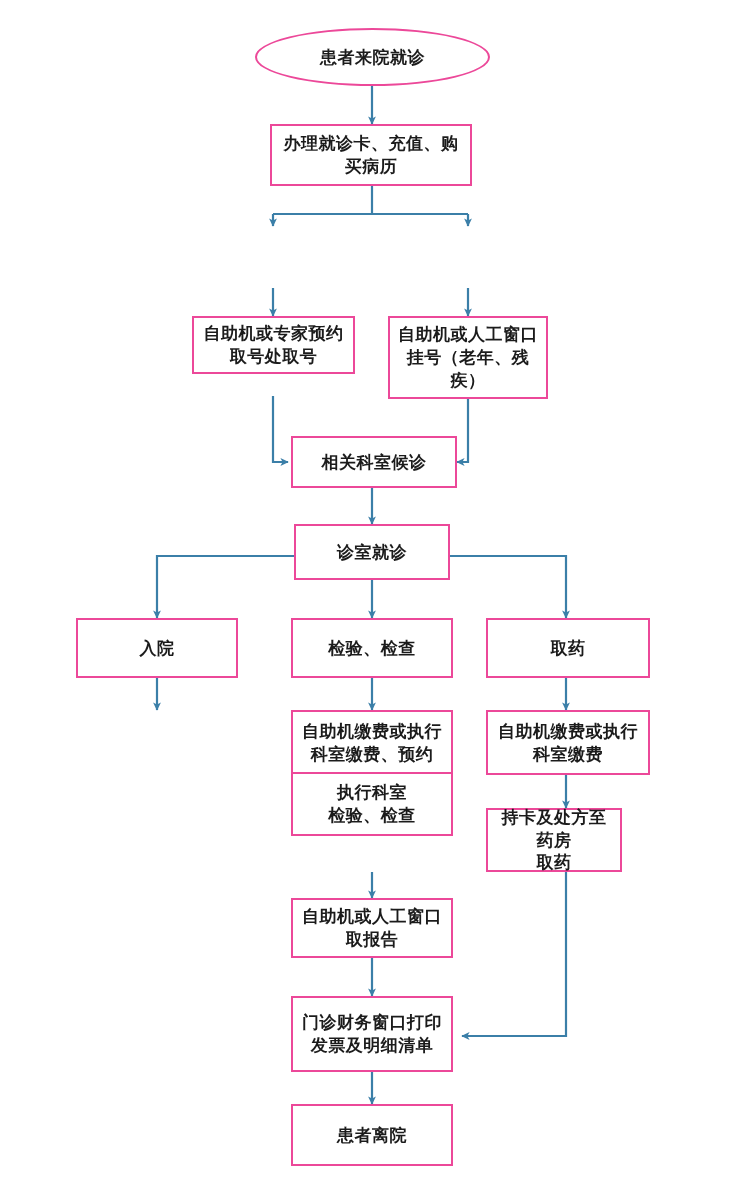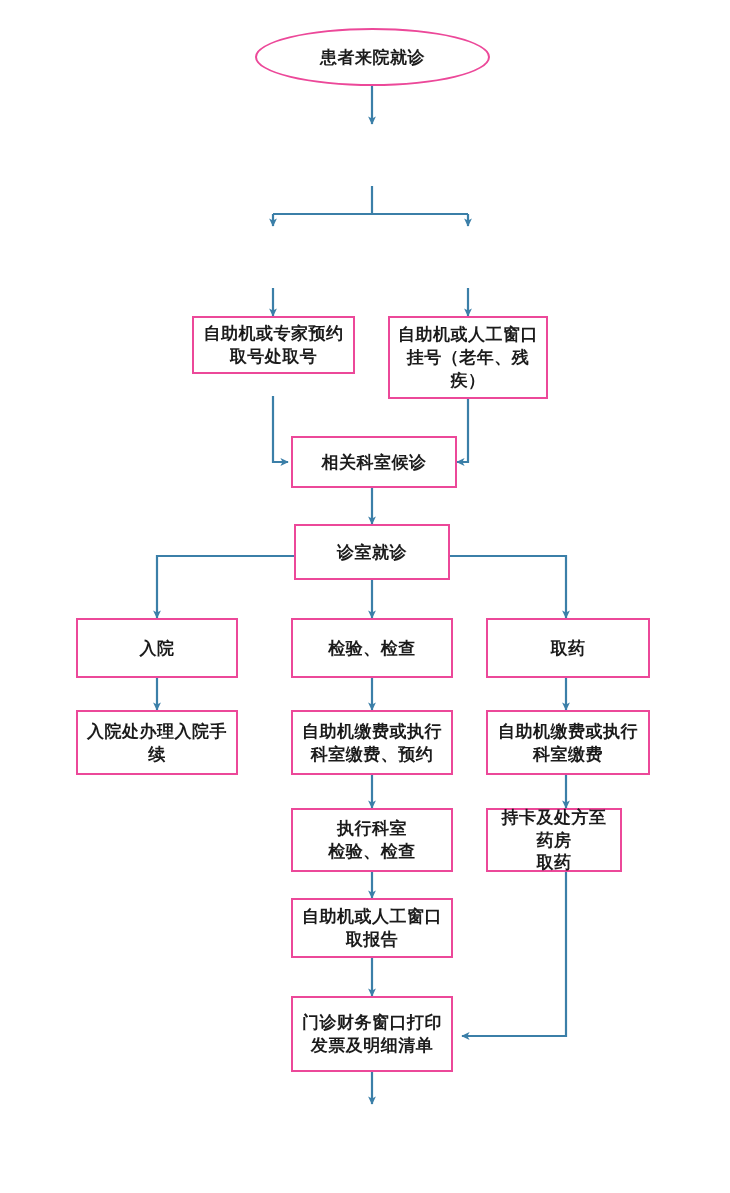--- a/index.html
+++ b/index.html
@@ -93,20 +93,24 @@
       <path d="M566,872 L566,1036 L462,1036" marker-end="url(#arw)"></path>
 
       <path d="M372,1072 L372,1104" marker-end="url(#arw)"></path>
     </g>
   </svg>
 
   <div class="node ellipse" style="left:255px; top:28px; width:235px; height:58px;">
     <span class="label">患者来院就诊</span>
   </div>
 
+  <div class="node" style="left:270px; top:124px; width:202px; height:62px;">
+    <span class="label">办理就诊卡、充值、购
+买病历</span>
+  </div>
 
 
 
   <div class="node" style="left:192px; top:316px; width:163px; height:58px;">
     <span class="label">自助机或专家预约
 取号处取号</span>
   </div>
 
   <div class="node" style="left:388px; top:316px; width:160px; height:83px;">
     <span class="label">自助机或人工窗口
@@ -119,35 +123,31 @@
   </div>
 
   <div class="node" style="left:76px; top:618px; width:162px; height:60px;">
     <span class="label">入院</span>
   </div>
 
   <div class="node" style="left:294px; top:524px; width:156px; height:56px;">
     <span class="label">诊室就诊</span>
   </div>
 
-  <div class="node" style="left:76px; top:710px; width:162px; height:65px;">
-    <span class="label">入院处办理入院手
-续</span>
-  </div>
 
   <div class="node" style="left:291px; top:618px; width:162px; height:60px;">
     <span class="label">检验、检查</span>
   </div>
 
   <div class="node" style="left:291px; top:710px; width:162px; height:65px;">
     <span class="label">自助机缴费或执行
 科室缴费、预约</span>
   </div>
 
-  <div class="node" style="left:291px; top:808px; width:162px; height:64px;">
+  <div class="node" style="left:291px; top:772px; width:162px; height:64px;">
     <span class="label">执行科室
 检验、检查</span>
   </div>
 
   <div class="node" style="left:291px; top:898px; width:162px; height:60px;">
     <span class="label">自助机或人工窗口
 取报告</span>
   </div>
 
   <div class="node" style="left:486px; top:618px; width:164px; height:60px;">
@@ -162,14 +162,17 @@
   <div class="node" style="left:486px; top:808px; width:136px; height:64px;">
     <span class="label">持卡及处方至药房
 取药</span>
   </div>
 
   <div class="node" style="left:291px; top:996px; width:162px; height:76px;">
     <span class="label">门诊财务窗口打印
 发票及明细清单</span>
   </div>
 
+  <div class="node" style="left:291px; top:1104px; width:162px; height:62px;">
+    <span class="label">患者离院</span>
+  </div>
 
 </div>
 
 </body></html>

